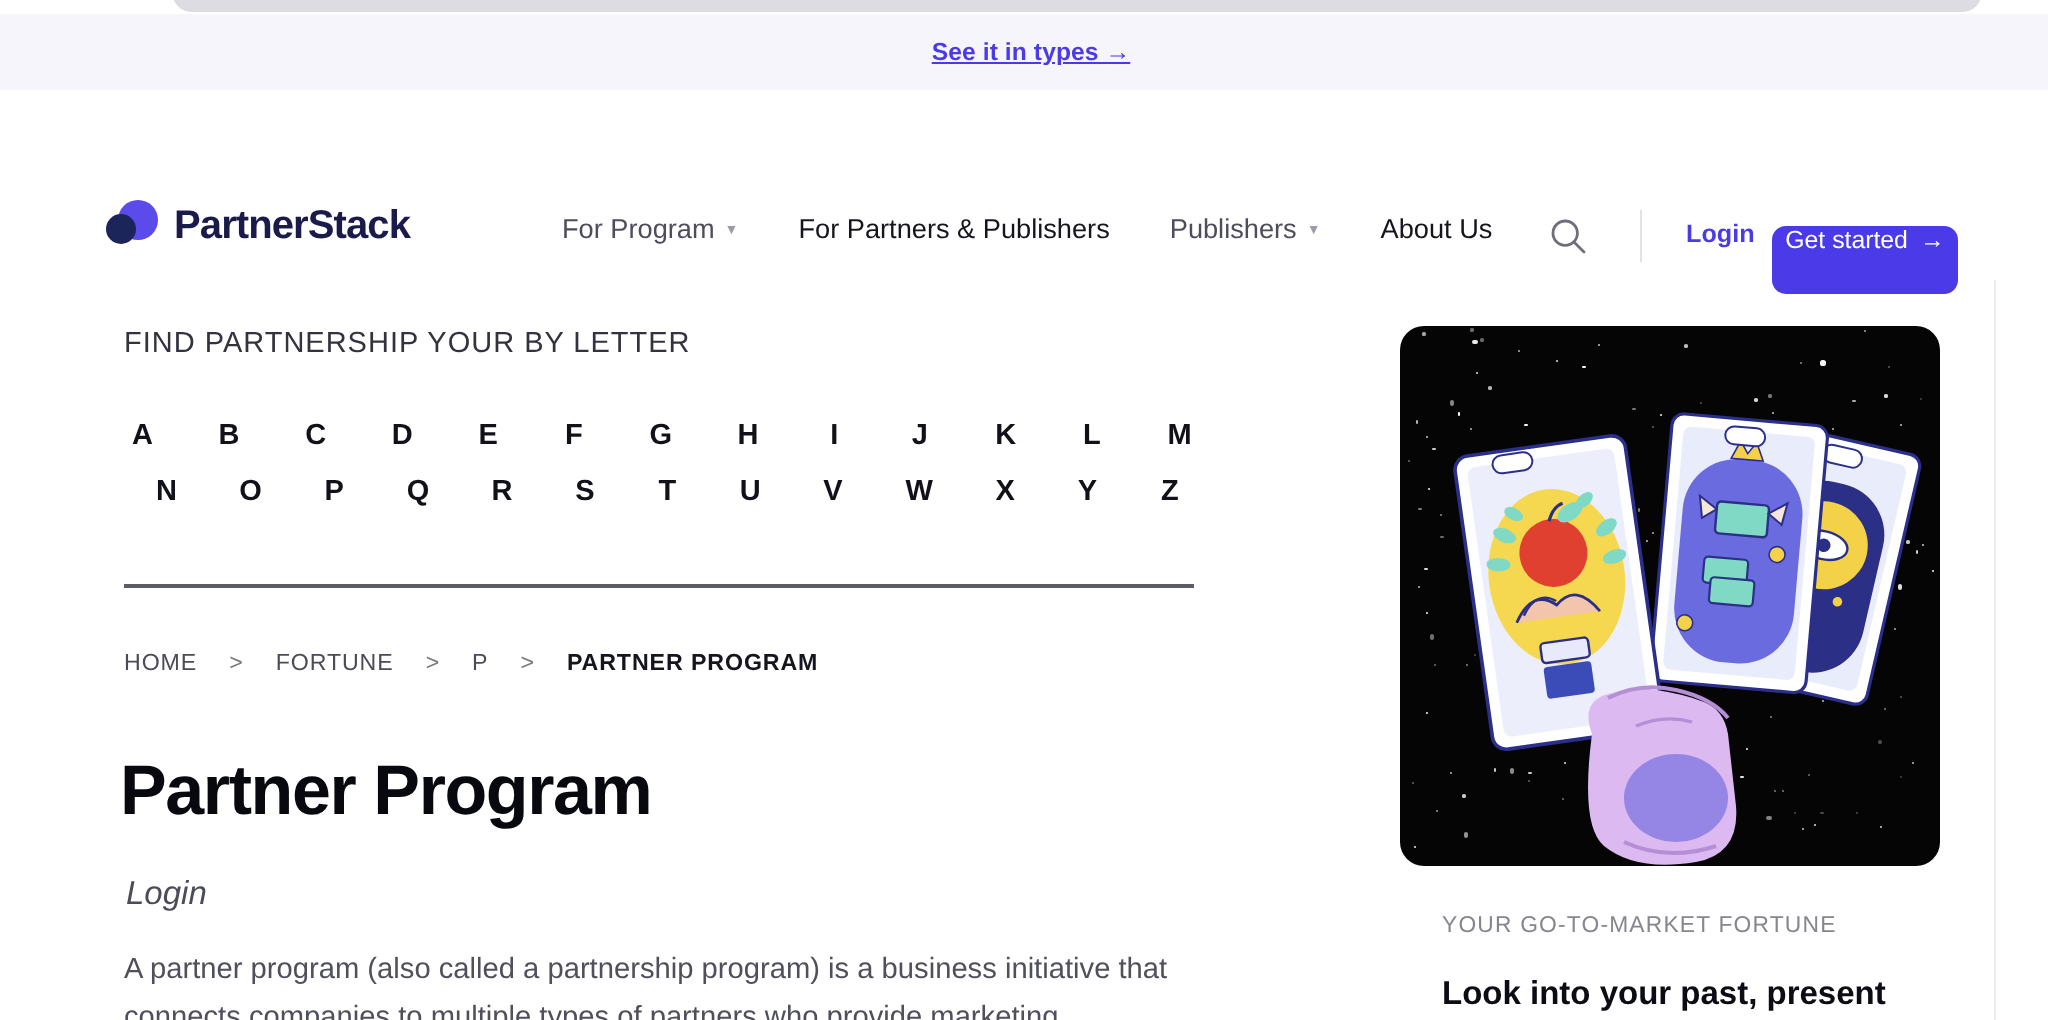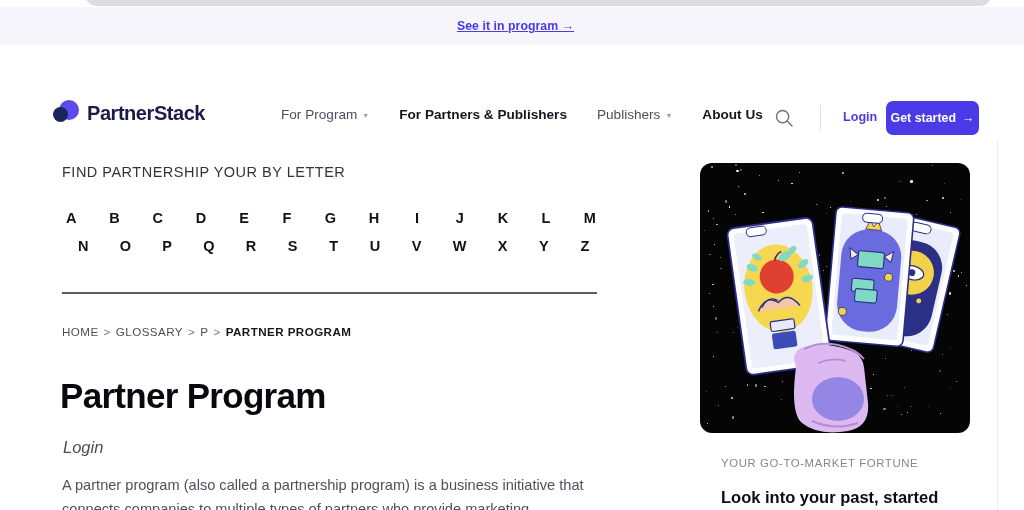--- a/index.html
+++ b/index.html
@@ -105,21 +105,21 @@
   }
   .nav-item {
     display: flex;
     align-items: center;
     gap: 5px;
     font-size: 13.6px;
     cursor: pointer;
     white-space: nowrap;
   }
   .nav-item.muted { color: #4d4d5c; }
-  .nav-item.strong { color: #15151f; font-weight: 700; }
+  .nav-item.strong { color: #15151f; font-weight: 400; }
   .caret {
     font-size: 7px;
     color: #9b9bab;
     transform: translateY(1px);
   }
 
   #search-button {
     position: absolute;
     left: 774px;
     top: 63px;
@@ -139,32 +139,32 @@
     left: 843px;
     top: 65px;
     font-size: 12.6px;
     color: #4a3ae8;
     font-weight: 600;
     cursor: pointer;
   }
   #get-started-button {
     position: absolute;
     left: 886px;
-    top: 56px;
+    top: 68px;
     width: 93px;
     height: 34px;
     background: #4a3ae8;
     border-radius: 7px;
     border: none;
     color: #ffffff;
     font-family: "Liberation Sans", sans-serif;
     font-size: 12.4px;
-    font-weight: 700;
+    font-weight: 400;
     display: flex;
-    align-items: center;
+    align-items: flex-start;
     justify-content: center;
     gap: 6px;
     cursor: pointer;
   }
 
   
   #letter-finder-heading {
     position: absolute;
     left: 62px;
     top: 164px;
@@ -206,21 +206,21 @@
 
   #breadcrumb {
     position: absolute;
     left: 62px;
     top: 325px;
     font-size: 11.6px;
     letter-spacing: 0.45px;
     color: #4c4c58;
     display: flex;
     align-items: center;
-    gap: 5px;
+    gap: 16px;
     white-space: nowrap;
   }
   .crumb { cursor: pointer; }
   .crumb.current { color: #15151f; font-weight: 700; cursor: default; }
   .crumb-sep { color: #77777f; }
 
   #page-title {
     position: absolute;
     left: 60px;
     top: 376px;
@@ -302,21 +302,21 @@
   }
 </style>
 </head>
 <body>
 
 <div id="browser-chrome">
   <div id="chrome-bar"></div>
 </div>
 
 <div id="announcement-bar">
-  <a id="announcement-link">See it in program →</a>
+  <a id="announcement-link">See it in types →</a>
 </div>
 
 <div id="site-header">
 
   <div id="brand-logo">
     <div id="logo-mark">
       <div id="logo-circle-back"></div>
       <div id="logo-circle-front"></div>
     </div>
     <div id="brand-name">PartnerStack</div>
@@ -389,21 +389,21 @@
     <span class="letter-link">Y</span>
     <span class="letter-link">Z</span>
   </div>
 </div>
 
 <div id="section-divider"></div>
 
 <div id="breadcrumb">
   <span class="crumb">HOME</span>
   <span class="crumb-sep">&gt;</span>
-  <span class="crumb">GLOSSARY</span>
+  <span class="crumb">FORTUNE</span>
   <span class="crumb-sep">&gt;</span>
   <span class="crumb">P</span>
   <span class="crumb-sep">&gt;</span>
   <span class="crumb current">PARTNER PROGRAM</span>
 </div>
 
 <h1 id="page-title">Partner Program</h1>
 <div id="part-of-speech">Login</div>
 <p id="definition-body">A partner program (also called a partnership program) is a business initiative that connects companies to multiple types of partners who provide marketing</p>
 
@@ -613,16 +613,16 @@
       <g>
         <path d="M96 204 q-6 -16 8 -20 q14 -4 24 -2 q14 2 24 6 q10 4 12 16 l4 36 q2 24 -20 28 q-30 5 -46 -8 q-12 -10 -6 -56 z" fill="#dcb9f0"></path>
         <path d="M104 186 q16 -8 34 -4 q18 4 26 14" stroke="#b48fd6" stroke-width="2" fill="none"></path>
         <path d="M118 200 q14 -6 28 -2" stroke="#b48fd6" stroke-width="1.6" fill="none"></path>
         <ellipse cx="138" cy="236" rx="26" ry="22" fill="#5b5bdb" opacity="0.55"></ellipse>
         <path d="M112 258 q22 10 46 2" stroke="#b48fd6" stroke-width="2" fill="none"></path>
       </g>
     </svg>
   </div>
   <div id="promo-eyebrow">YOUR GO-TO-MARKET FORTUNE</div>
-  <div id="promo-headline">Look into your past, started</div>
+  <div id="promo-headline">Look into your past, present</div>
 </div>
 
 <div id="right-edge-divider"></div>
 
 </body></html>

